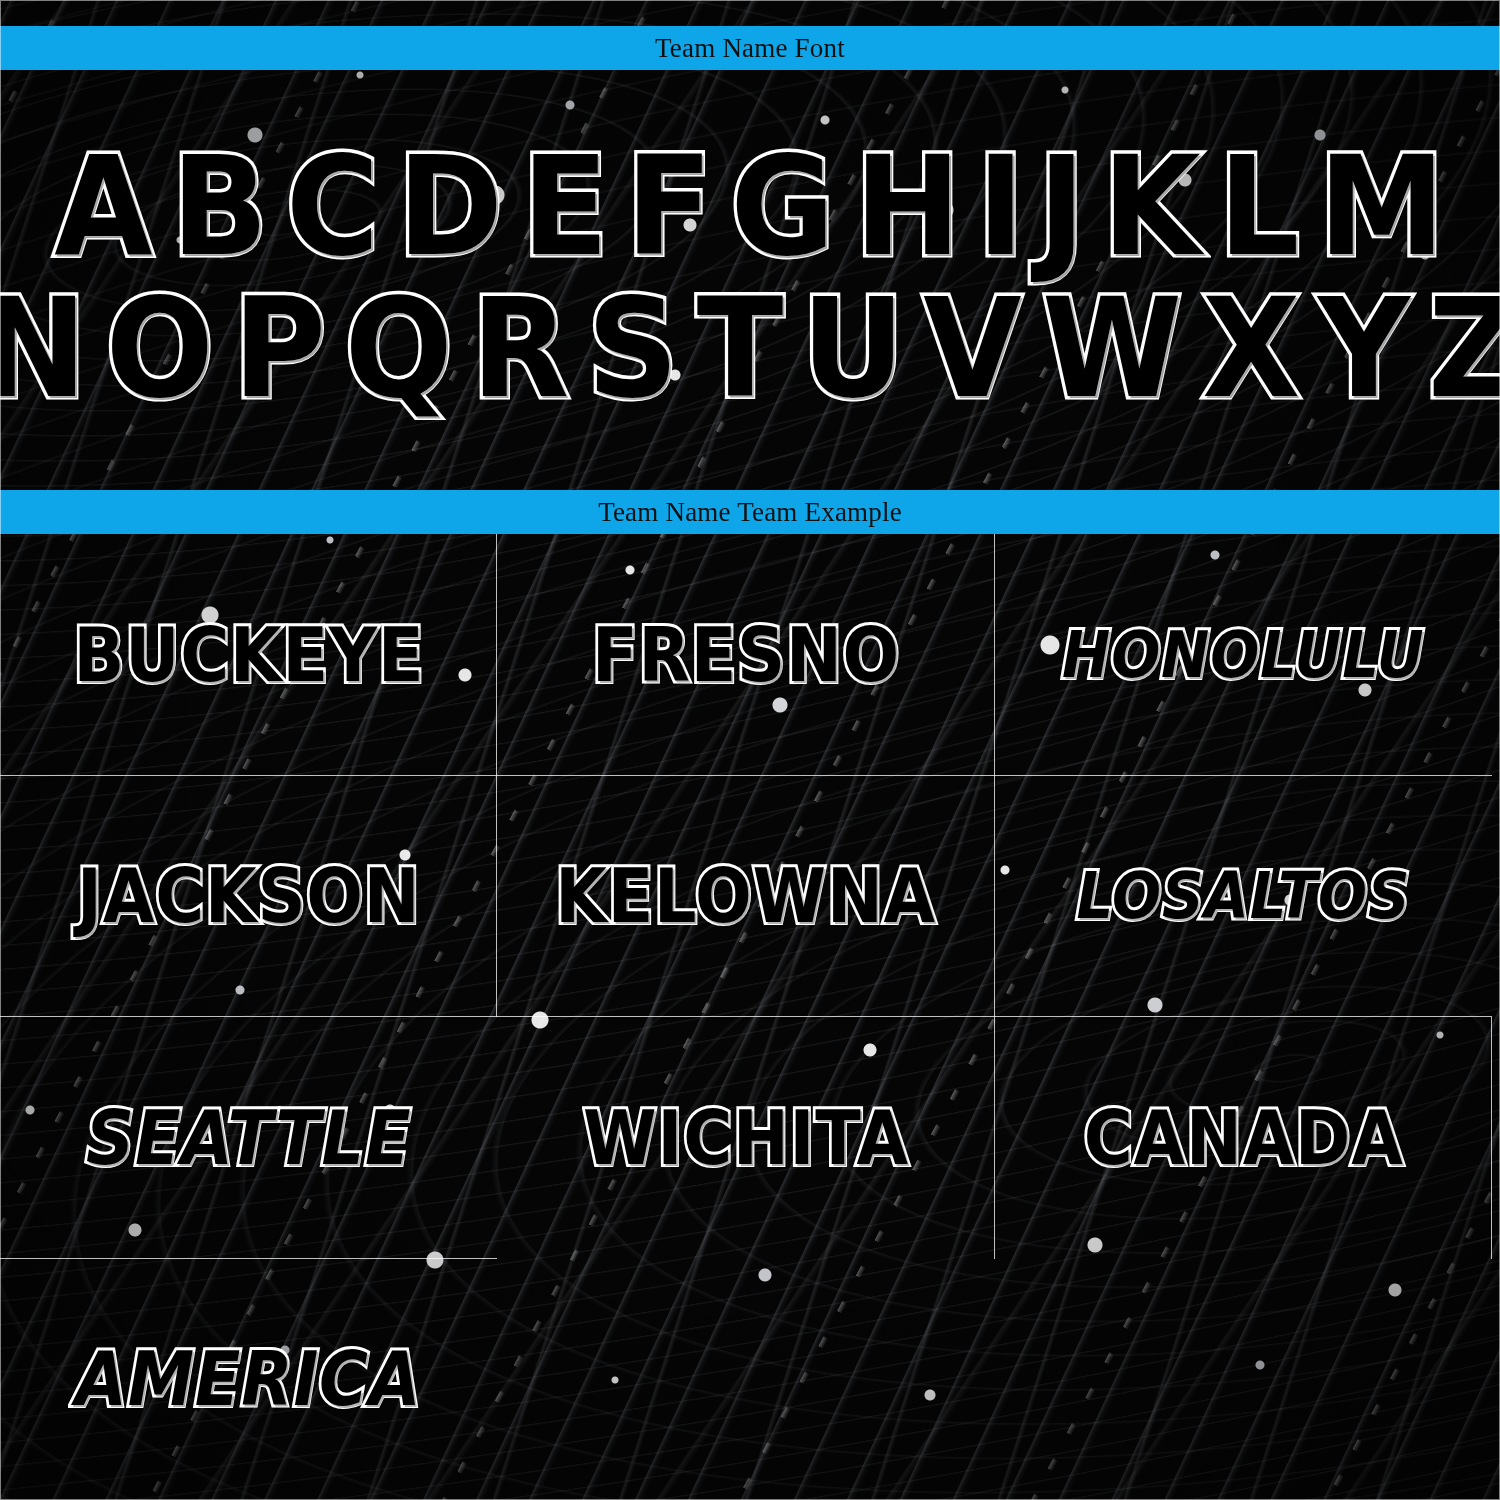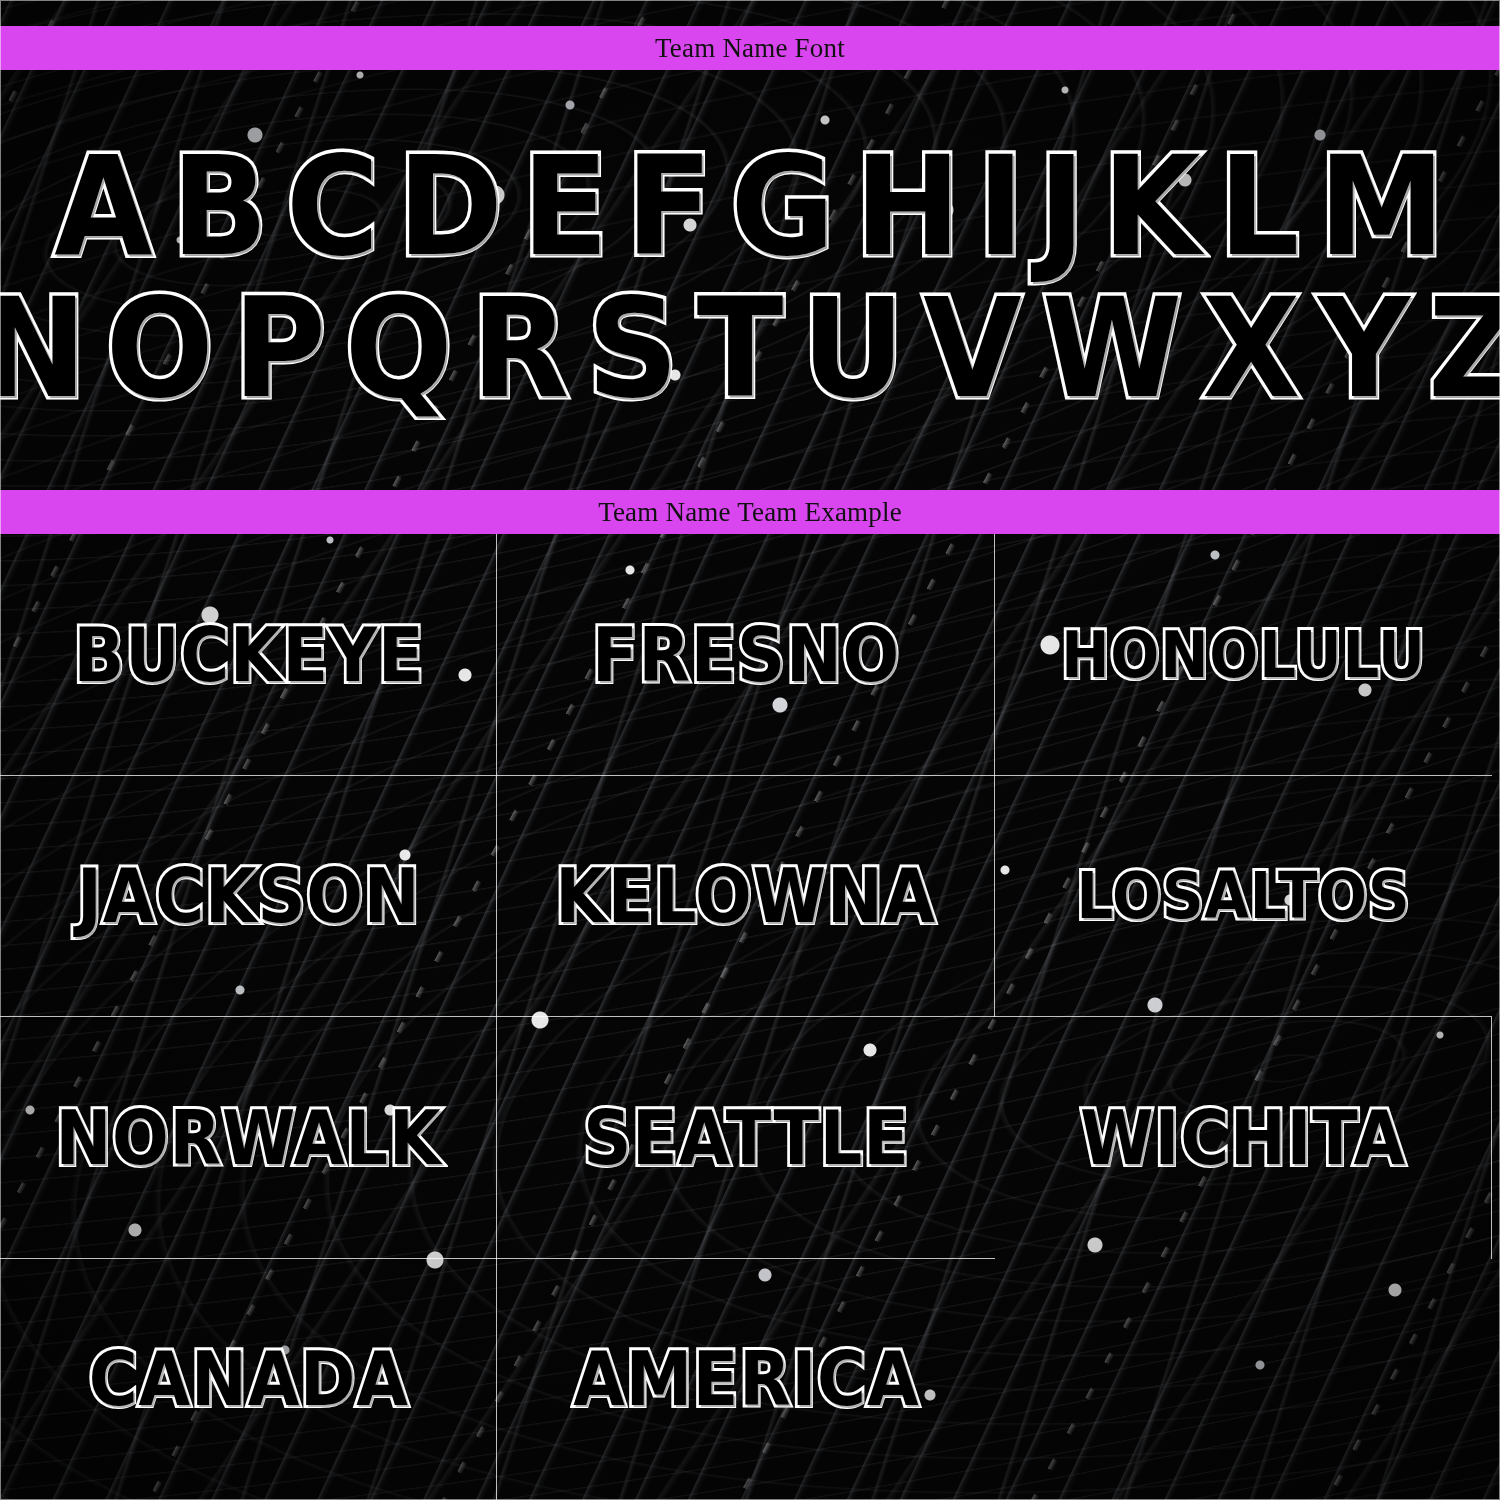--- a/index.html
+++ b/index.html
@@ -138,21 +138,21 @@
     position: absolute;
     inset: 0;
     background: radial-gradient(ellipse at 50% 50%, rgba(0,0,0,0) 40%, rgba(0,0,0,0.45) 100%);
   }
 
   
   .label-bar {
     position: absolute;
     left: 0;
     width: 1500px;
-    background: #d946ef;
+    background: #0ea5e9;
     color: #111111;
     display: flex;
     align-items: center;
     justify-content: center;
     font-family: "Liberation Serif", serif;
     font-size: 27px;
     letter-spacing: 0.2px;
     z-index: 6;
   }
   #label-top { top: 26px; height: 44px; }
@@ -205,21 +205,21 @@
   }
   .cell {
     position: relative;
     display: flex;
     align-items: center;
     justify-content: center;
     box-shadow:
       inset -1px 0 0 rgba(255,255,255,0.75),
       inset 0 -1px 0 rgba(255,255,255,0.75);
   }
-  .cell.lastcol { box-shadow: inset 0 -1px 0 rgba(255,255,255,0.75); }
+  .cell.lastcol { box-shadow: inset 0 -1px 0 rgba(255,255,255,0.75); font-style: italic; }
   .cell.lastrow { box-shadow: inset -1px 0 0 rgba(255,255,255,0.75); }
   .cell.lastcol.lastrow { box-shadow: none; }
 
   .team-name {
     font-family: "DejaVu Sans", sans-serif;
     font-weight: 700;
     font-size: 74px;
     line-height: 1;
     color: #000000;
     -webkit-text-stroke: 6px #ffffff;
@@ -308,23 +308,20 @@
     <div class="cell">
       <span class="team-name">JACKSON</span>
     </div>
     <div class="cell">
       <span class="team-name">KELOWNA</span>
     </div>
     <div class="cell lastcol">
       <span class="team-name long">LOSALTOS</span>
     </div>
 
-    <div class="cell">
-      <span class="team-name">NORWALK</span>
-    </div>
     <div class="cell lastcol">
       <span class="team-name">SEATTLE</span>
     </div>
 
     <div class="cell lastrow">
       <span class="team-name">WICHITA</span>
     </div>
     <div class="cell lastrow">
       <span class="team-name">CANADA</span>
     </div>

